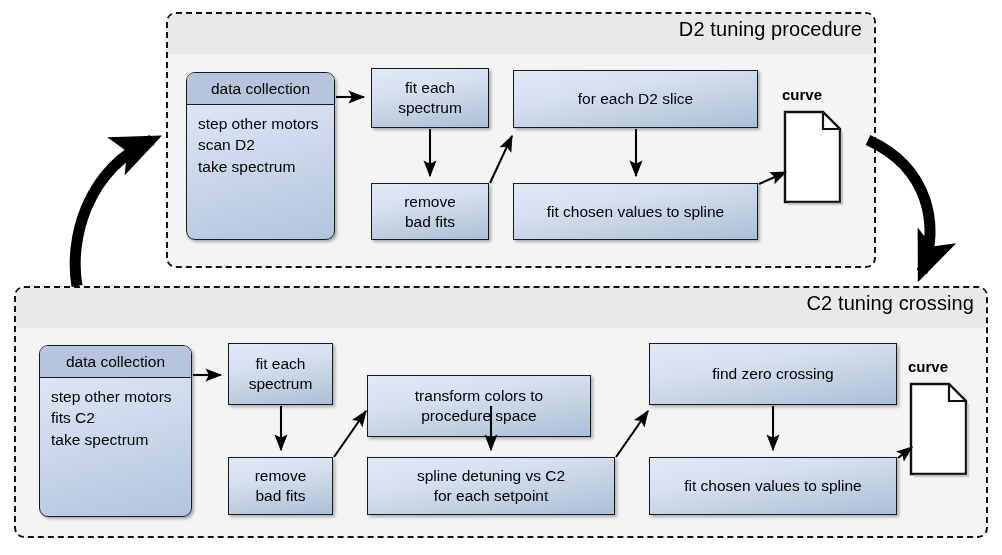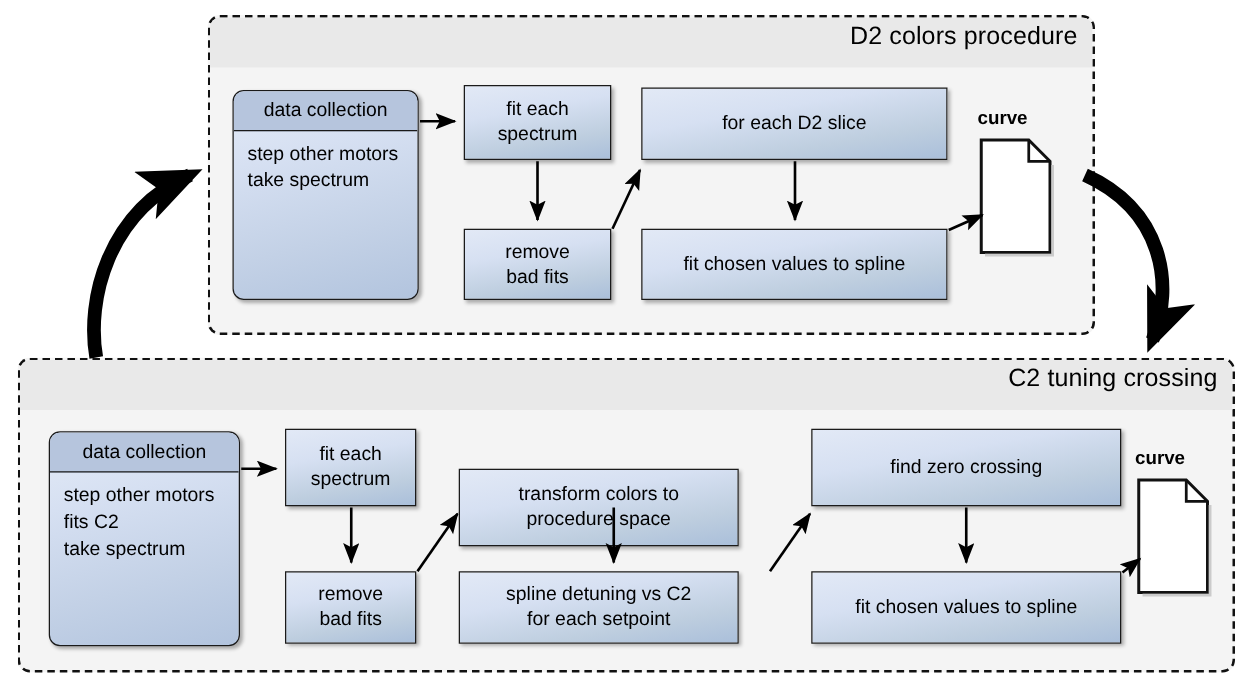--- a/index.html
+++ b/index.html
@@ -87,27 +87,28 @@
   
   #arrows{position:absolute;left:0;top:0;width:1002px;height:555px;pointer-events:none;}
 </style>
 </head>
 <body>
 
 <div id="stage">
 
   <div class="panel" id="panel-d2">
     <div class="panel-titlebar"></div>
-    <div class="panel-title">D2 colors procedure</div>
+    <div class="panel-title">D2 tuning procedure</div>
   </div>
 
   <div class="dc" style="left:186px;top:72px;width:149px;height:168px;">
     <div class="dc-head">data collection</div>
     <div class="dc-body">
       <div>step other motors</div>
+      <div>scan D2</div>
       <div>take spectrum</div>
     </div>
   </div>
 
   <div class="box" style="left:371px;top:68px;width:118px;height:60px;">
     <div>
       <span>fit each</span>
       <span>spectrum</span>
     </div>
   </div>
@@ -168,21 +169,21 @@
     </div>
   </div>
 
   <div class="box" style="left:367px;top:343px;width:224px;height:62px;margin-top:32px;">
     <div>
       <span>transform colors to</span>
       <span>procedure space</span>
     </div>
   </div>
 
-  <div class="box" style="left:367px;top:457px;width:224px;height:58px;">
+  <div class="box" style="left:367px;top:457px;width:248px;height:58px;">
     <div>
       <span>spline detuning vs C2</span>
       <span>for each setpoint</span>
     </div>
   </div>
 
   <div class="box" style="left:649px;top:343px;width:248px;height:62px;">
     <div>
       <span>find zero crossing</span>
     </div>

